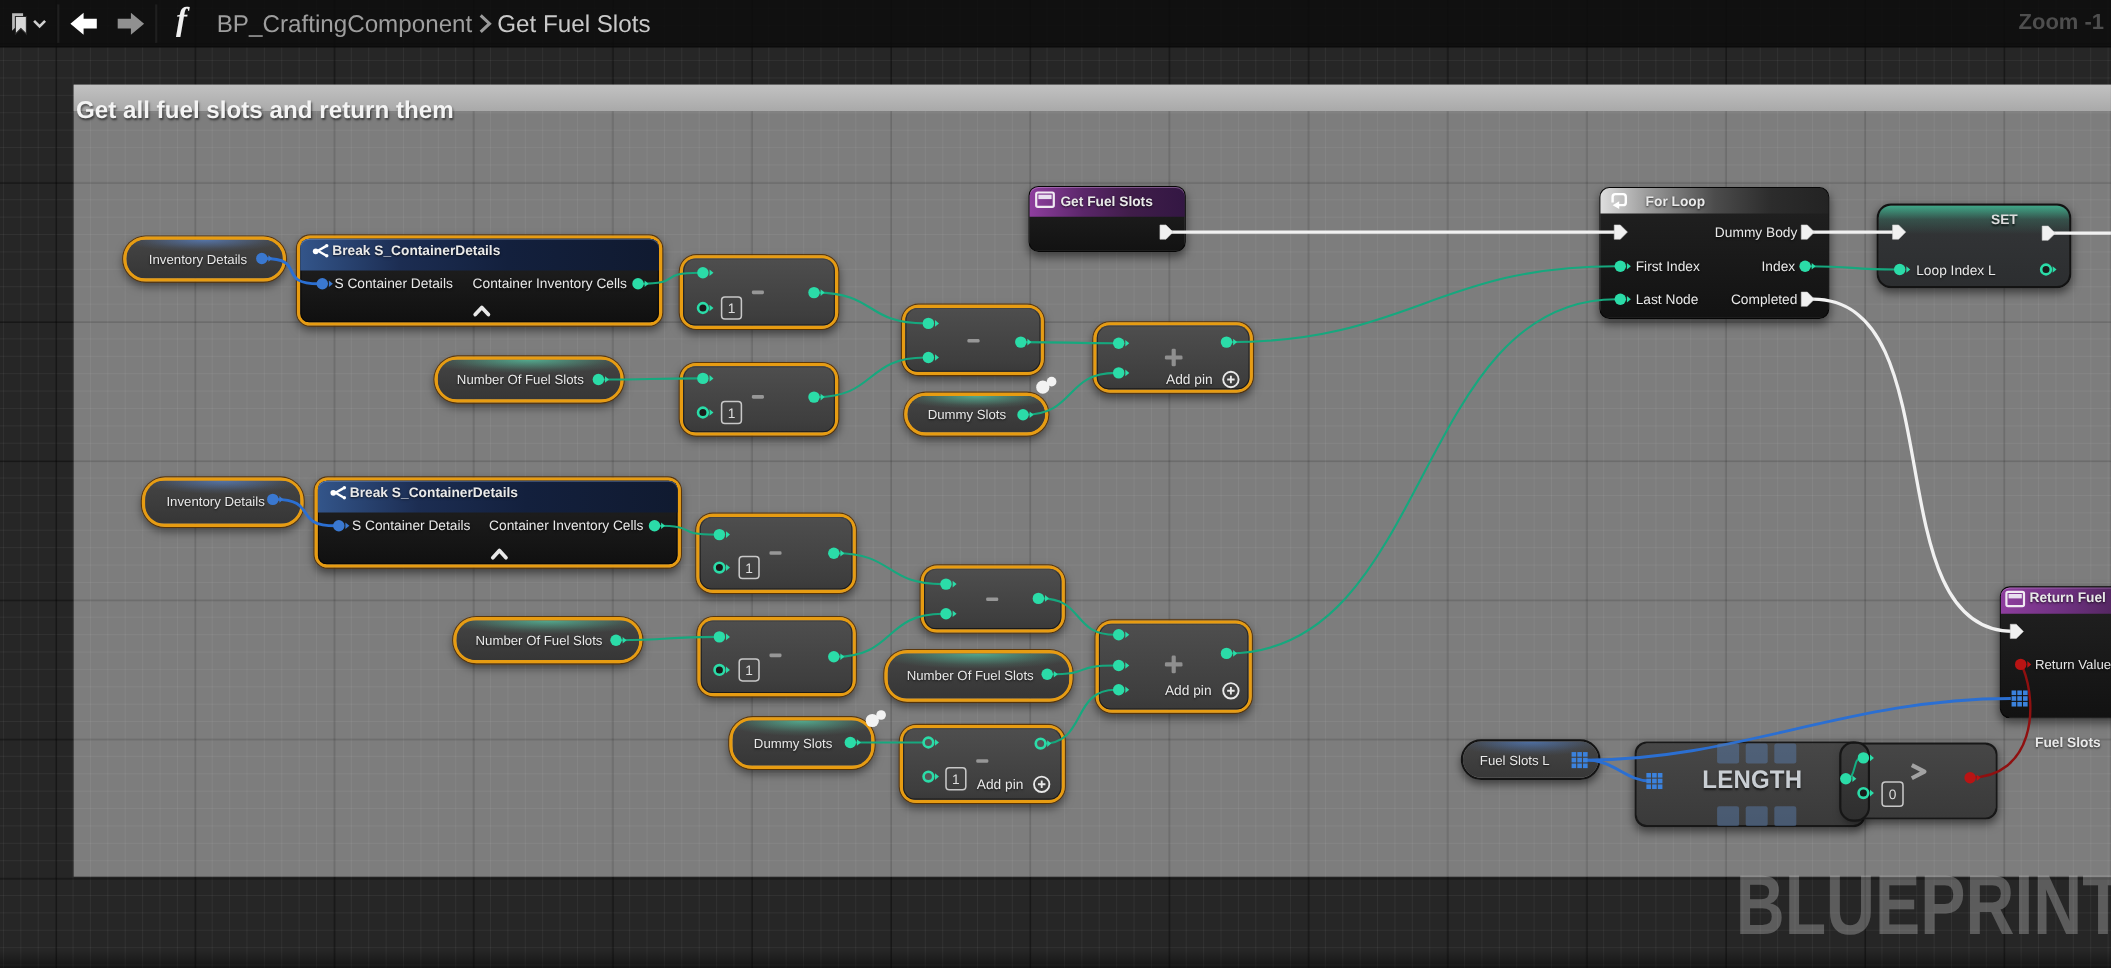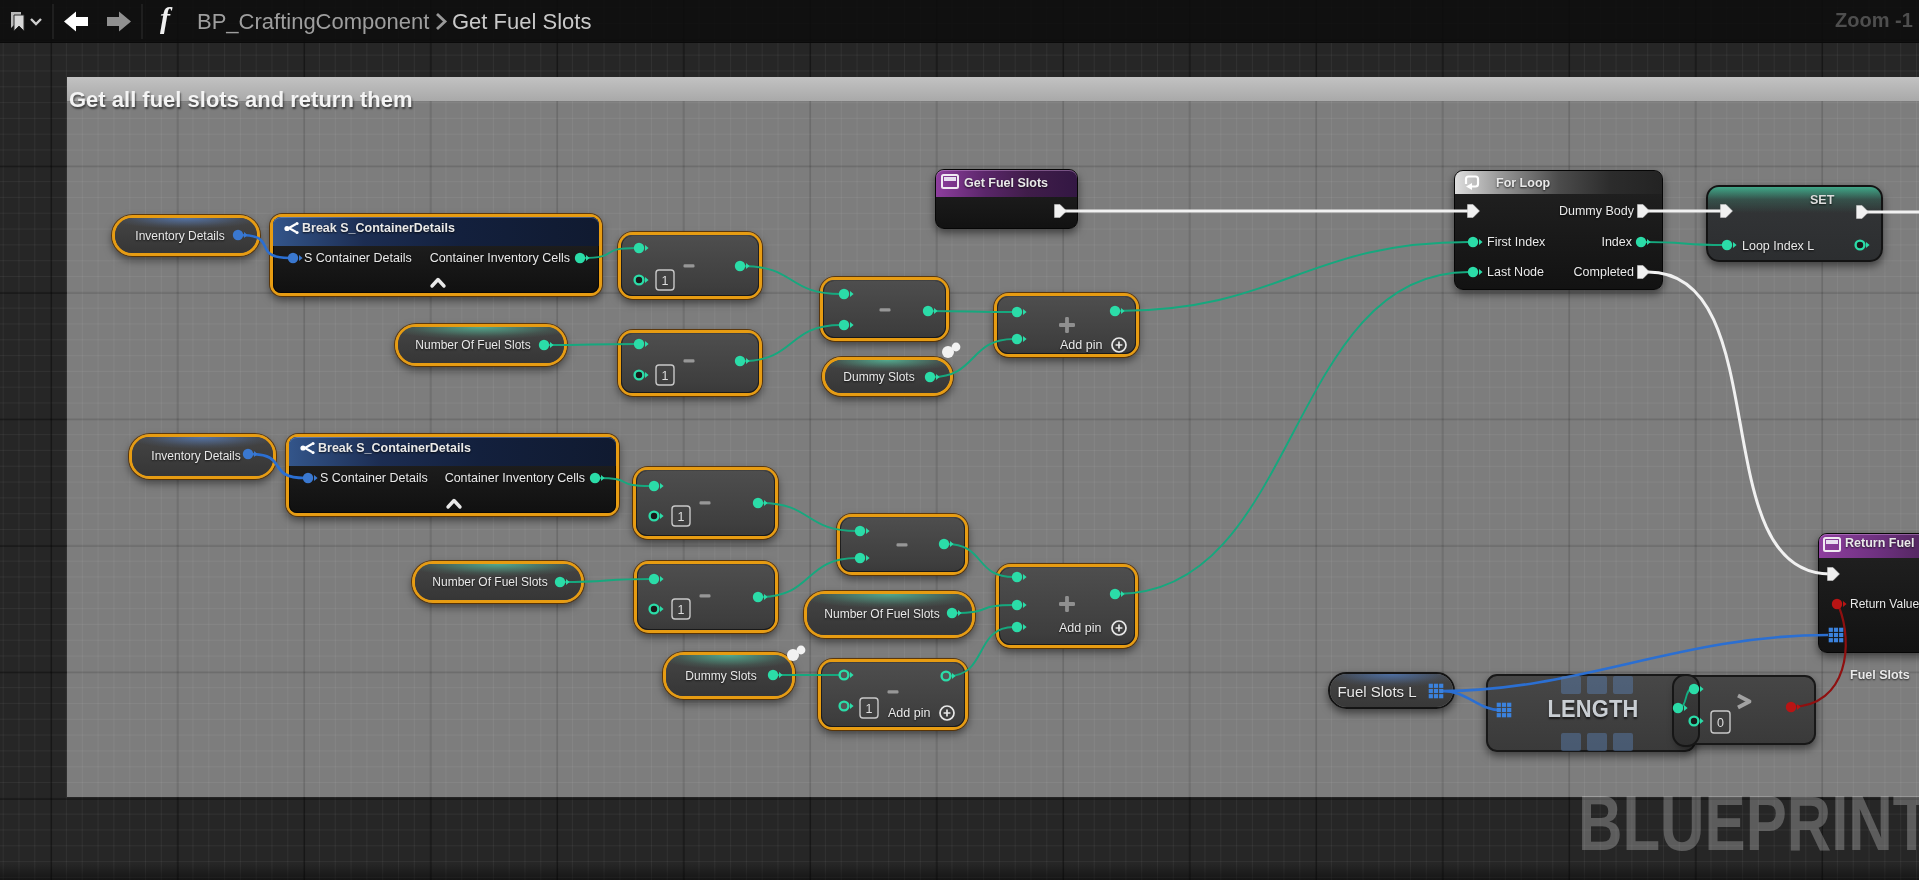--- a/index.html
+++ b/index.html
@@ -388,21 +388,21 @@
 </div>
 
   <div id="labels">
 <div class="lbl" style="left:180px;top:235.5px;transform:translate(-50%,-50%);font-size:12px;">Inventory Details</div>
 <div class="lbl" style="left:473px;top:345px;transform:translate(-50%,-50%);font-size:12px;">Number Of Fuel Slots</div>
 <div class="lbl" style="left:879px;top:376.5px;transform:translate(-50%,-50%);font-size:12px;">Dummy Slots</div>
 <div class="lbl" style="left:196px;top:456px;transform:translate(-50%,-50%);font-size:12px;">Inventory Details</div>
 <div class="lbl" style="left:490px;top:582px;transform:translate(-50%,-50%);font-size:12px;">Number Of Fuel Slots</div>
 <div class="lbl" style="left:882px;top:613.5px;transform:translate(-50%,-50%);font-size:12px;">Number Of Fuel Slots</div>
 <div class="lbl" style="left:721px;top:675.5px;transform:translate(-50%,-50%);font-size:12px;">Dummy Slots</div>
-<div class="lbl" style="left:1377px;top:690.5px;transform:translate(-50%,-50%);font-size:15px;">Fuel Slots L</div>
+<div class="lbl" style="left:1377px;top:690.5px;transform:translate(-50%,-50%);font-size:12px;">Fuel Slots L</div>
 <div class="lbl" style="left:302px;top:220.5px;font-size:12.5px;font-weight:bold;color:#e9e9e9;">Break S_ContainerDetails</div>
 <div class="lbl" style="left:304px;top:250.5px;font-size:12.5px;font-weight:normal;color:#e9e9e9;">S Container Details</div>
 <div class="lbl" style="right:1349px;top:250.5px;font-size:12.5px;font-weight:normal;color:#e9e9e9;">Container Inventory Cells</div>
 <div class="lbl" style="left:318px;top:440.5px;font-size:12.5px;font-weight:bold;color:#e9e9e9;">Break S_ContainerDetails</div>
 <div class="lbl" style="left:320px;top:470.5px;font-size:12.5px;font-weight:normal;color:#e9e9e9;">S Container Details</div>
 <div class="lbl" style="right:1334px;top:470.5px;font-size:12.5px;font-weight:normal;color:#e9e9e9;">Container Inventory Cells</div>
 <div class="lbl" style="left:964px;top:176px;font-size:12.5px;font-weight:bold;color:#e9e9e9;">Get Fuel Slots</div>
 <div class="lbl" style="left:1484px;top:176px;font-size:12.5px;font-weight:bold;color:#e9e9e9;padding-left:12px;">For Loop</div>
 <div class="lbl" style="right:285px;top:204px;font-size:12.5px;font-weight:normal;color:#e9e9e9;">Dummy Body</div>
 <div class="lbl" style="left:1487px;top:235px;font-size:12.5px;font-weight:normal;color:#e9e9e9;">First Index</div>

